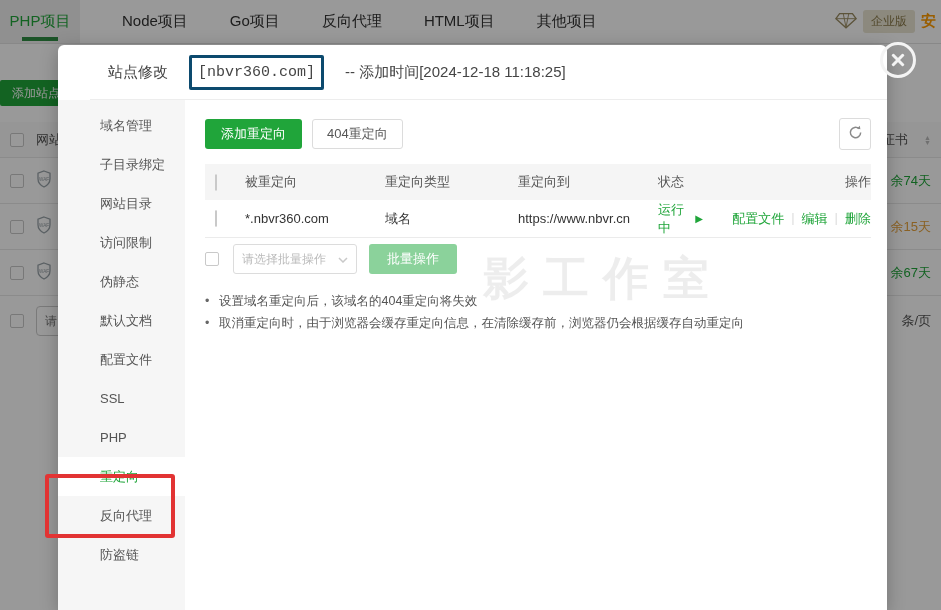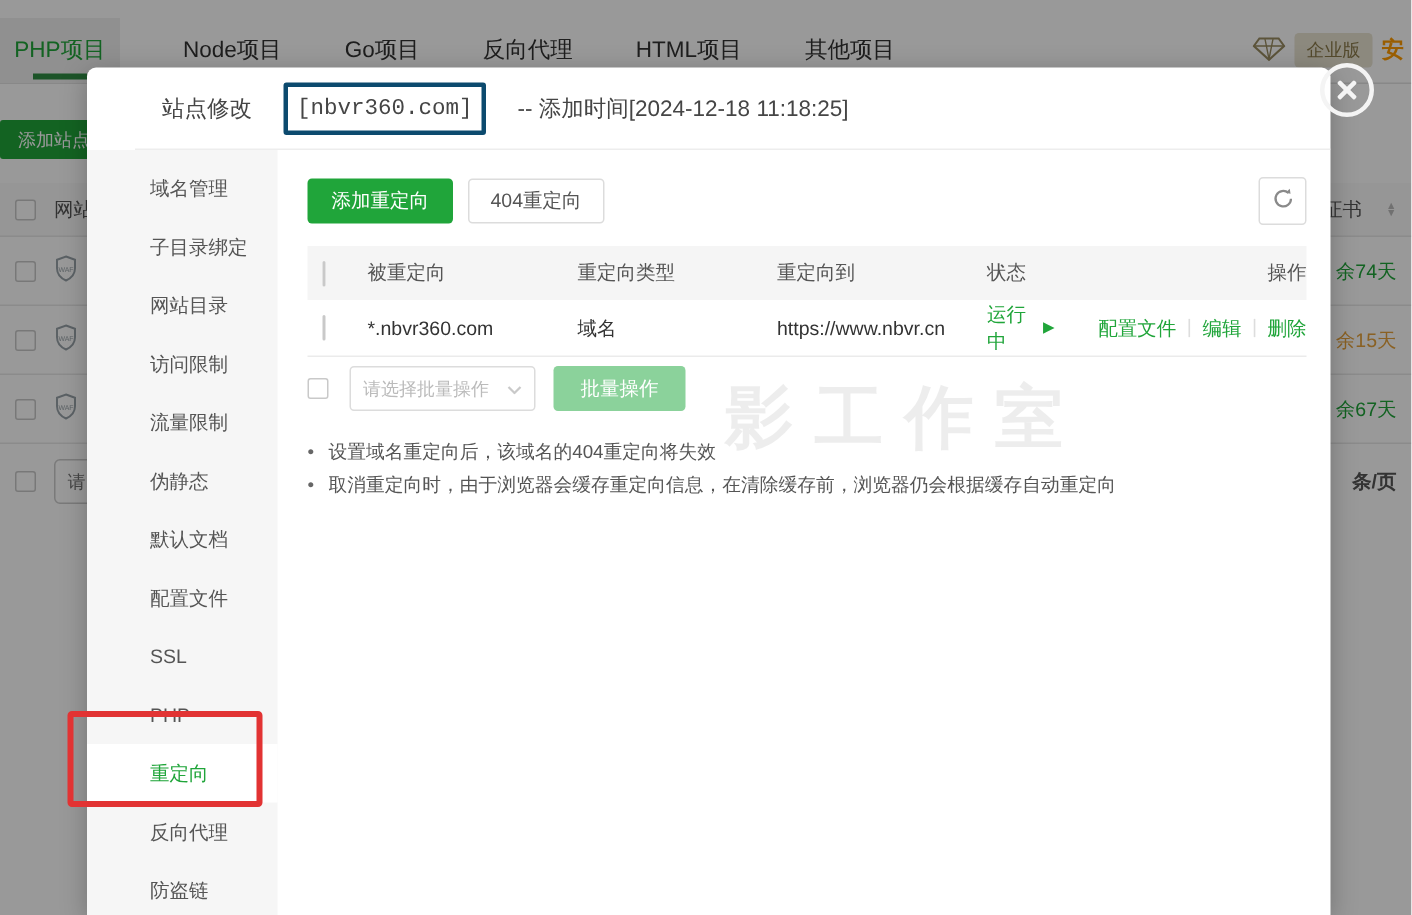--- a/index.html
+++ b/index.html
@@ -5,21 +5,21 @@
   * { margin:0; padding:0; box-sizing:border-box; }
   html,body { width:941px; height:610px; }
   body {
     font-family:"Liberation Sans","DejaVu Sans",sans-serif;
     background:#fff; position:relative; overflow:hidden;
     color:#333; font-size:13px;
   }
   #stage { position:absolute; inset:0; width:941px; height:610px; overflow:hidden; }
 
   
-  .topnav { position:absolute; top:12px; left:0; width:941px; height:44px;
+  .topnav { position:absolute; top:0; left:0; width:941px; height:44px;
     background:#fff; border-bottom:1px solid #e3e3e3;
     display:flex; align-items:stretch; }
   .tab { display:flex; align-items:center; font-size:15px; color:#333;
     margin-left:42px; cursor:pointer; position:relative; white-space:nowrap; }
   .tab.first { margin-left:0; width:80px; justify-content:center;
     background:#f0f0f0; color:#20a53a; }
   .tab-underline { position:absolute; bottom:2px; left:50%; transform:translateX(-50%);
     width:36px; height:4px; background:#2f8c43; }
   .nav-right { margin-left:auto; display:flex; align-items:center; gap:6px;
     padding-right:2px; }
@@ -38,21 +38,21 @@
   .bg-row.data { height:46px; }
   .bg-row.filter { height:50px; border-bottom:none; }
   .bg-left { display:flex; align-items:center; gap:12px; }
   .cb { width:14px; height:14px; border:1px solid #c9c9c9; border-radius:2px; background:#fff; flex:none; }
   .sort-icon { display:inline-flex; flex-direction:column; line-height:5px;
     font-size:7px; color:#bbb; margin-left:4px; }
   .cert-green { color:#20a53a; }
   .cert-orange { color:#e6a23c; }
   .bg-filter-input { width:58px; height:30px; border:1px solid #ccc; border-radius:4px;
     padding:0 8px; font-size:12px; color:#999; background:#fff; }
-  .per-page { color:#555;font-weight:bold; }
+  .per-page { color:#555; }
 
   
   .overlay { position:absolute; inset:0; background:rgba(0,0,0,0.40); z-index:10; }
 
   
   .modal { position:absolute; left:58px; top:45px; width:829px; height:565px;
     background:#fff; border-radius:6px 6px 0 0; z-index:20; overflow:hidden;
     box-shadow:0 4px 18px rgba(0,0,0,0.25);padding-left:32px; }
   .modal-header { height:55px; display:flex; align-items:center; padding-left:18px;
     font-size:15px; color:#454545; border-bottom:1px solid #ededed; }
@@ -211,21 +211,20 @@
       <span>站点修改</span>
       <span class="domain-box">[nbvr360.com]</span>
       <span>-- 添加时间[2024-12-18 11:18:25]</span>
     </div>
     <div class="modal-body">
       <div class="side">
         <div class="side-item">域名管理</div>
         <div class="side-item">子目录绑定</div>
         <div class="side-item">网站目录</div>
         <div class="side-item">访问限制</div>
-        <div class="side-item">流量限制</div>
         <div class="side-item">伪静态</div>
         <div class="side-item">默认文档</div>
         <div class="side-item">配置文件</div>
         <div class="side-item">SSL</div>
         <div class="side-item">PHP</div>
         <div class="side-item active">重定向</div>
         <div class="side-item">反向代理</div>
         <div class="side-item">防盗链</div>
       </div>
 

